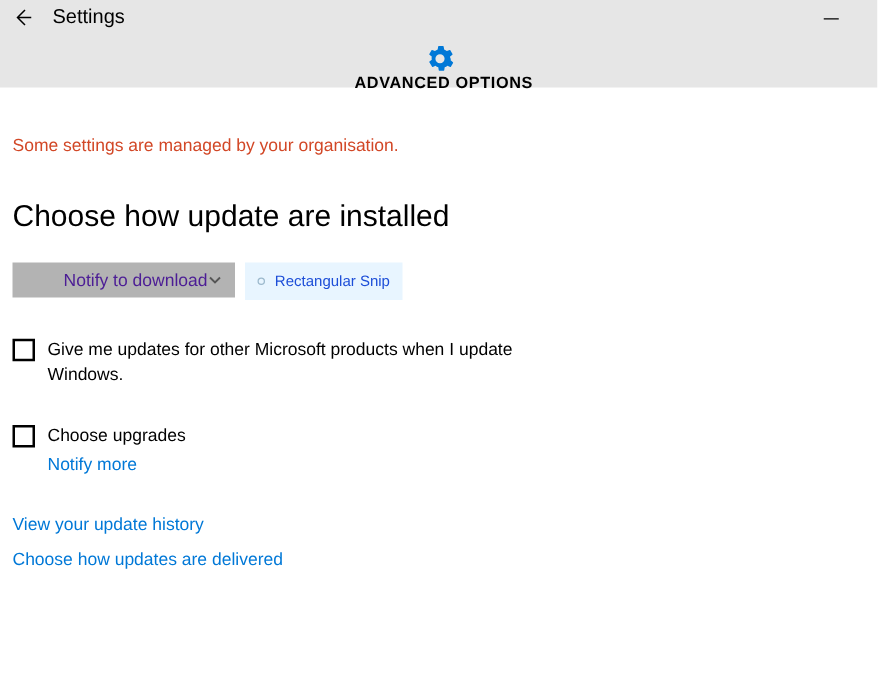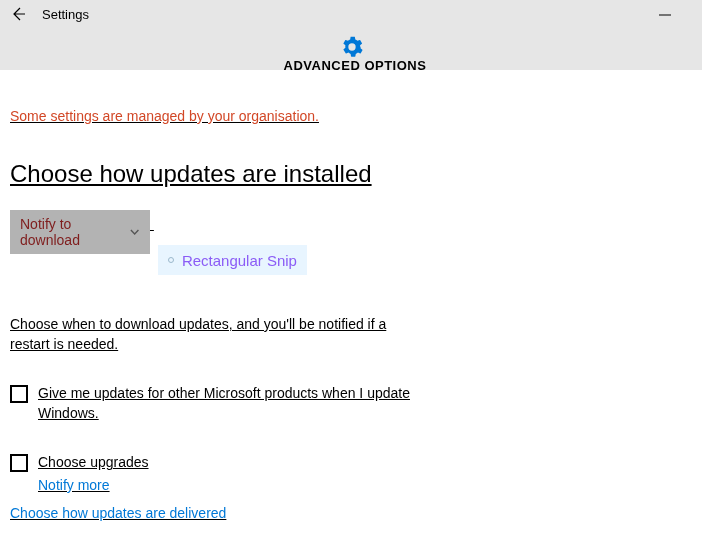--- a/index.html
+++ b/index.html
@@ -24,21 +24,21 @@
       padding-top: 4px;
     }
     .back-btn {
       width: 36px;
       display: flex;
       align-items: center;
       justify-content: center;
       cursor: pointer;
     }
     .win-title {
-      font-size: 13px;
+      font-size: 16px;
       color: #000;
       margin-left: 6px;
     }
     .min-btn {
       position: absolute;
       top: 8px;
       right: 24px;
       width: 20px;
       height: 2px;
       cursor: pointer;
@@ -56,54 +56,52 @@
       align-items: center;
     }
     .subtitle {
       font-size: 13px;
       font-weight: 600;
       letter-spacing: 0.5px;
       margin-left: 6px;
     }
     .content {
       padding: 38px 10px 10px 10px;
-      text-decoration: underline;
     }
     .org-notice {
       color: #d24726;
       font-size: 14px;
       margin-bottom: 36px;
     }
     .section-heading {
       font-size: 24px;
       font-weight: 400;
       margin-bottom: 22px;
     }
     .dropdown {
       display: inline-flex;
       align-items: center;
       background: #b3b3b3;
-      color: #7f1d1d;
+      color: #4c1d95;
       padding: 6px 10px;
       font-size: 14px;
-      width: 140px;
-      justify-content: flex-start;
+      width: 178px;
+      justify-content: flex-end;
       cursor: default;
     }
     .snip-box {
       display: inline-flex;
       align-items: center;
       background: #e8f5ff;
-      color: #8b5cf6;
-      font-size: 15px;
+      color: #1d4ed8;
+      font-size: 12px;
       padding: 6px 10px;
       margin-left: 4px;
       vertical-align: top;
       height: 30px;
-      margin-top: 35px;
     }
     .snip-dot {
       width: 6px;
       height: 6px;
       border: 1px solid #9bb8cc;
       border-radius: 50%;
       margin-right: 8px;
     }
     .help-text {
       font-size: 14px;
@@ -166,45 +164,45 @@
         <path fill="#0078d7" d="M12 8a4 4 0 100 8 4 4 0 000-8zm9.4 4c0 .5 0 .9-.1 1.4l2 1.6c.2.1.2.4.1.6l-1.9 3.3c-.1.2-.4.3-.6.2l-2.4-1a7.5 7.5 0 01-2.4 1.4l-.4 2.6c0 .2-.2.4-.5.4h-3.8c-.2 0-.4-.2-.5-.4l-.4-2.6a7.5 7.5 0 01-2.4-1.4l-2.4 1c-.2.1-.5 0-.6-.2L2.7 15c-.1-.2-.1-.5.1-.6l2-1.6c-.1-.5-.1-.9-.1-1.4s0-.9.1-1.4l-2-1.6c-.2-.1-.2-.4-.1-.6l1.9-3.3c.1-.2.4-.3.6-.2l2.4 1a7.5 7.5 0 012.4-1.4l.4-2.6c0-.2.2-.4.5-.4h3.8c.2 0 .4.2.5.4l.4 2.6a7.5 7.5 0 012.4 1.4l2.4-1c.2-.1.5 0 .6.2l1.9 3.3c.1.2.1.5-.1.6l-2 1.6c.1.5.1.9.1 1.4z"></path>
       </svg>
     </div>
     <span class="subtitle">ADVANCED OPTIONS</span>
   </div>
 </div>
 
 <div class="content">
   <div class="org-notice">Some settings are managed by your organisation.</div>
 
-  <h2 class="section-heading">Choose how updates are installed</h2>
+  <h2 class="section-heading">Choose how update are installed</h2>
 
   <div>
     <div class="dropdown">
       <span>Notify to download</span>
       <svg width="12" height="12" viewBox="0 0 12 12">
         <path d="M2 4 L6 8 L10 4" stroke="#555" stroke-width="1.5" fill="none"></path>
       </svg>
     </div>
     <div class="snip-box">
       <span class="snip-dot"></span>
       <span>Rectangular Snip</span>
     </div>
   </div>
 
-  <div class="help-text">Choose when to download updates, and you'll be notified if a restart is needed.</div>
 
   <div class="checkbox-row">
     <div class="checkbox"></div>
     <div class="checkbox-label">Give me updates for other Microsoft products when I update Windows.</div>
   </div>
 
   <div class="checkbox-row">
     <div class="checkbox"></div>
     <div>
       <div class="checkbox-label">Choose upgrades</div>
       <div class="link" style="margin-top:4px;">Notify more</div>
     </div>
   </div>
 
+  <div class="link link-block">View your update history</div>
 
   <div class="link link-row">Choose how updates are delivered</div>
 </div>
 
 </body></html>

